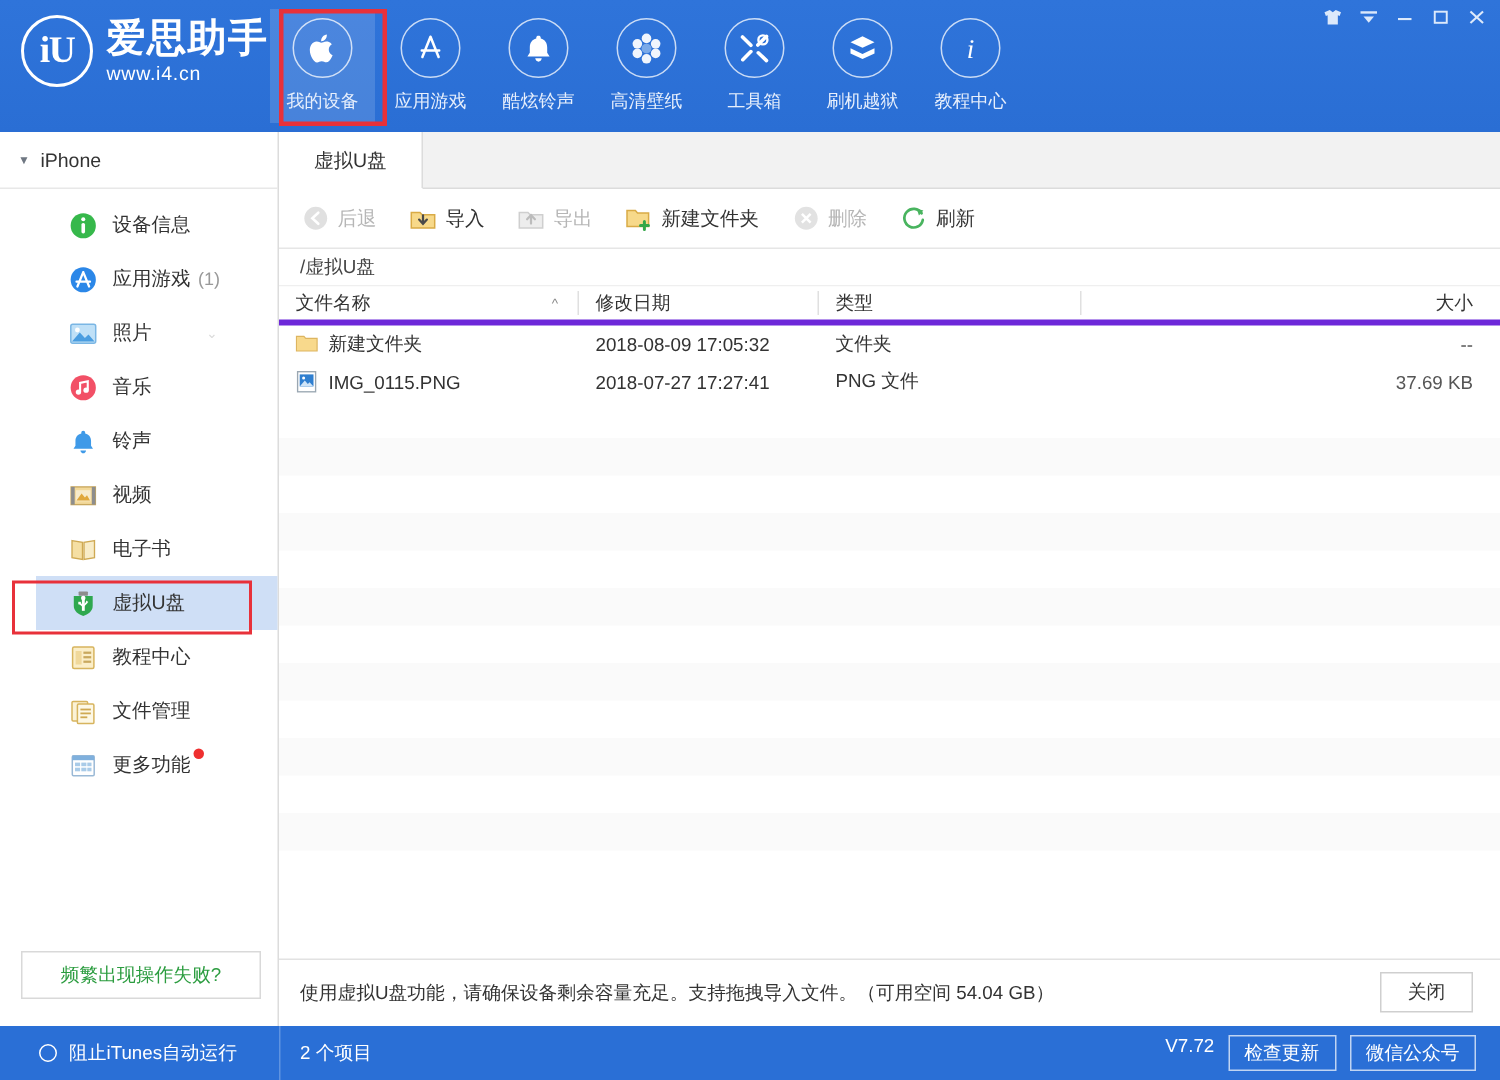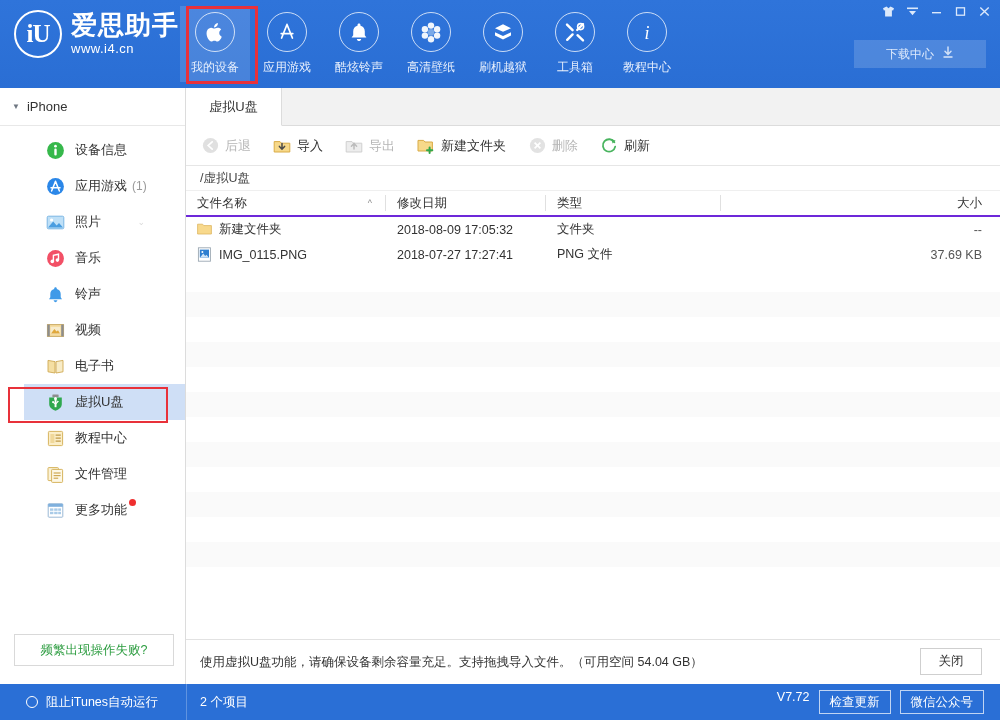--- a/index.html
+++ b/index.html
@@ -114,21 +114,21 @@
 
   .toolbar { height:40px; border-bottom:1px solid #e6e6e6; display:flex; align-items:center; padding-left:15px; }
   .tbtn { display:flex; align-items:center; height:26px; margin-right:22px; font-size:13px; cursor:pointer; color:#333; }
   .tbtn.disabled { color:#b6b6b6; cursor:default; }
   .tbtn .ti { width:18px; height:18px; margin-right:6px; display:flex; align-items:center; justify-content:center; }
 
   .pathbar { height:25px; display:flex; align-items:center; padding-left:14px; font-size:12.5px; color:#444; border-bottom:1px solid #efefef;text-align:right;}
 
   .listhead {
     height:26px; display:flex; align-items:center; font-size:12.5px; color:#333;
-    border-bottom:2px solid #6d28d9; background:#fff; position:relative;
+    border-bottom:4px solid #6d28d9; background:#fff; position:relative;
   }
   .lh { height:26px; display:flex; align-items:center; padding-left:11px; position:relative; }
   .lh .sep { position:absolute; right:0; top:5px; bottom:5px; width:1px; background:#e0e0e0; }
   .c-name { width:200px; }
   .c-date { width:160px; }
   .c-type { width:175px; }
   .c-size { flex:1; justify-content:flex-end; padding-right:18px; }
   .sortcaret { position:absolute; right:14px; color:#8a8a8a; font-size:9px; }
 
   .rows { position:relative; height:362px; overflow:hidden; }
@@ -253,60 +253,51 @@
                 <circle cx="4.9" cy="8.2" r="3.2"></circle>
               </g>
               <circle cx="11" cy="11.4" r="3.3" fill="#7aa9e8"></circle>
             </svg>
         </div>
         <div class="nlabel">高清壁纸</div>
       </div>
 
       <div class="navitem">
         <div class="ncirc">
-          <svg width="22" height="20" viewBox="0 0 22 20">
-              <path d="M3 6.2 L11 2.2 L19 6.2 L11 9.8 Z" fill="#fff"></path>
-              <path d="M3 10.2 L11 14 L19 10.2 L19 13.6 L11 17.4 L3 13.6 Z" fill="#fff"></path>
-            </svg>
-        </div>
-        <div class="nlabel">刷机越狱</div>
-      </div>
-
-      <div class="navitem">
-        <div class="ncirc">
           <svg width="22" height="22" viewBox="0 0 22 22">
               <path d="M3 3.6 L8.6 9.2 M13.5 14.2 L19 19.4" stroke="#fff" stroke-width="2.4" stroke-linecap="round"></path>
               <path d="M19 3.2 L13.2 9 M8.6 13.4 L3.2 18.8" stroke="#fff" stroke-width="2.4" stroke-linecap="round"></path>
               <circle cx="16.6" cy="5.6" r="3" fill="none" stroke="#fff" stroke-width="1.6"></circle>
             </svg>
         </div>
         <div class="nlabel">工具箱</div>
       </div>
 
       <div class="navitem">
         <div class="ncirc">
+          <svg width="22" height="20" viewBox="0 0 22 20">
+              <path d="M3 6.2 L11 2.2 L19 6.2 L11 9.8 Z" fill="#fff"></path>
+              <path d="M3 10.2 L11 14 L19 10.2 L19 13.6 L11 17.4 L3 13.6 Z" fill="#fff"></path>
+            </svg>
+        </div>
+        <div class="nlabel">刷机越狱</div>
+      </div>
+
+      <div class="navitem">
+        <div class="ncirc">
           <svg width="18" height="22" viewBox="0 0 18 22">
               <text x="9" y="17.5" font-family="Liberation Serif, serif" font-style="italic" font-size="18" fill="#fff" text-anchor="middle">i</text>
             </svg>
         </div>
         <div class="nlabel">教程中心</div>
       </div>
     </div>
 
     <div class="nav-highlight"></div>
 
-    <div class="dlcenter">
-      <span>下载中心</span>
-      <span>
-        <svg width="12" height="13" viewBox="0 0 12 13">
-            <path d="M6 1 L6 7.6 M3 5.2 L6 8.4 L9 5.2" stroke="#cfe0f8" stroke-width="1.5" fill="none" stroke-linecap="round"></path>
-            <rect x="1.5" y="10.2" width="9" height="1.6" fill="#cfe0f8"></rect>
-          </svg>
-      </span>
-    </div>
   </div>
 
   <div class="sidebar">
     <div class="device-head">
       <span class="caret">▼</span>
       <span>iPhone</span>
     </div>
 
     <div class="sidelist">
 

